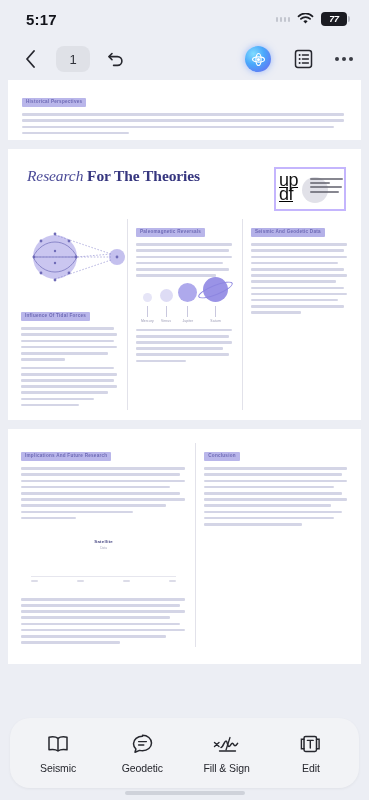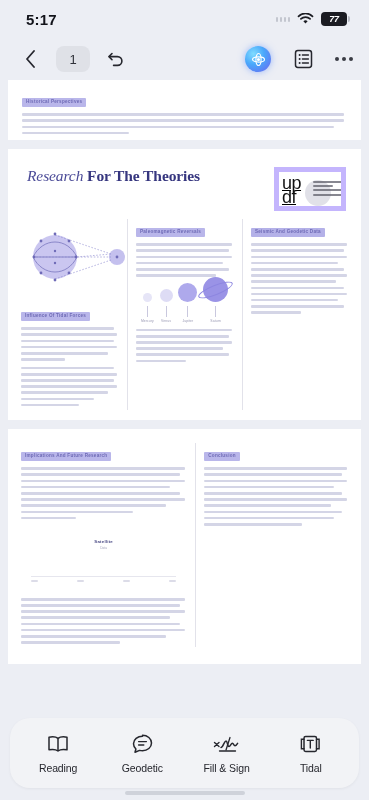--- a/index.html
+++ b/index.html
@@ -84,21 +84,21 @@
   .ln.s60{width:60%}.ln.s45{width:45%}.ln.s82{width:82%}.ln.s33{width:33%}.ln.s88{width:88%}.ln.s68{width:68%}.ln.s52{width:52%}
 
   
   .title-row { display:flex; align-items:flex-start; justify-content:space-between; padding:4px 2px 0 6px; }
   .doc-title { font-family:"Liberation Serif", serif; font-size:15.5px; color:#3f3f8e; letter-spacing:-.1px; white-space:nowrap;}
   .doc-title i { font-style:italic; font-weight:400; color:#4a4a97;}
   .doc-title b { font-weight:700; color:#36367f;margin-top:47px;}
 
   
   .sig-stamp {
-    width:72px;height:44px;border:5px solid #c4b5fd;background:#fff;
+    width:72px;height:44px;border:2px solid #c4b5fd;background:#fff;
     position:relative; display:flex; align-items:flex-start; overflow:hidden; flex:0 0 auto;text-decoration:underline;
   }
   .sig-word {
     font-size:18px; font-weight:400; color:#111; line-height:14px;
     padding:4px 0 0 3px; letter-spacing:-.5px; font-family:"Liberation Sans",sans-serif;
     width:30px; word-break:break-all;
   }
   .sig-blob {
     position:absolute; left:26px; top:8px; width:26px;height:26px;border-radius:50%;
     background:#dcdce4; opacity:.85;
@@ -427,21 +427,21 @@
 
 <div class="toolbar">
 
   <div class="tool">
     <span class="ti">
       <svg width="24" height="20" viewBox="0 0 24 20">
           <path d="M12 4.4C9.8 2.6 6.4 2.6 3 3.2v12.6c3.4-.6 6.8-.6 9 1.2 2.2-1.8 5.6-1.8 9-1.2V3.2c-3.4-.6-6.8-.6-9 1.2z" stroke="#26272e" stroke-width="1.5" fill="none" stroke-linejoin="round"></path>
           <path d="M12 4.4V17" stroke="#26272e" stroke-width="1.5"></path>
         </svg>
     </span>
-    <span class="tl">Reading</span>
+    <span class="tl">Seismic</span>
   </div>
 
   <div class="tool">
     <span class="ti">
       <svg width="23" height="22" viewBox="0 0 23 22">
           <path d="M11.5 2.2c5 0 9 3.5 9 7.8s-4 7.8-9 7.8c-1 0-2-.15-2.9-.42L4 19.3l.9-3.3c-1.5-1.4-2.4-3.2-2.4-5.2 0-4.3 4-7.6 9-7.6z" stroke="#26272e" stroke-width="1.5" fill="none" stroke-linejoin="round"></path>
           <path d="M7.6 8.6h7.8M7.6 12h5.2" stroke="#26272e" stroke-width="1.4" stroke-linecap="round"></path>
         </svg>
     </span>
     <span class="tl">Geodetic</span>
@@ -461,19 +461,19 @@
 
 
   <div class="tool">
     <span class="ti">
       <svg width="24" height="20" viewBox="0 0 24 20">
           <rect x="5" y="2.6" width="12.5" height="14.8" rx="1.6" stroke="#26272e" stroke-width="1.5" fill="none"></rect>
           <path d="M8.4 6.4h5.8M11.3 6.4v7.6" stroke="#26272e" stroke-width="1.4" stroke-linecap="round"></path>
           <path d="M5 5.2H2.4v9.6H5M17.5 5.2h2.6v9.6h-2.6" stroke="#26272e" stroke-width="1.4" fill="none" stroke-linecap="round"></path>
         </svg>
     </span>
-    <span class="tl">Tidal</span>
+    <span class="tl">Edit</span>
   </div>
 
 
 </div>
 
 <div class="home-ind"></div>
 
 </body></html>

